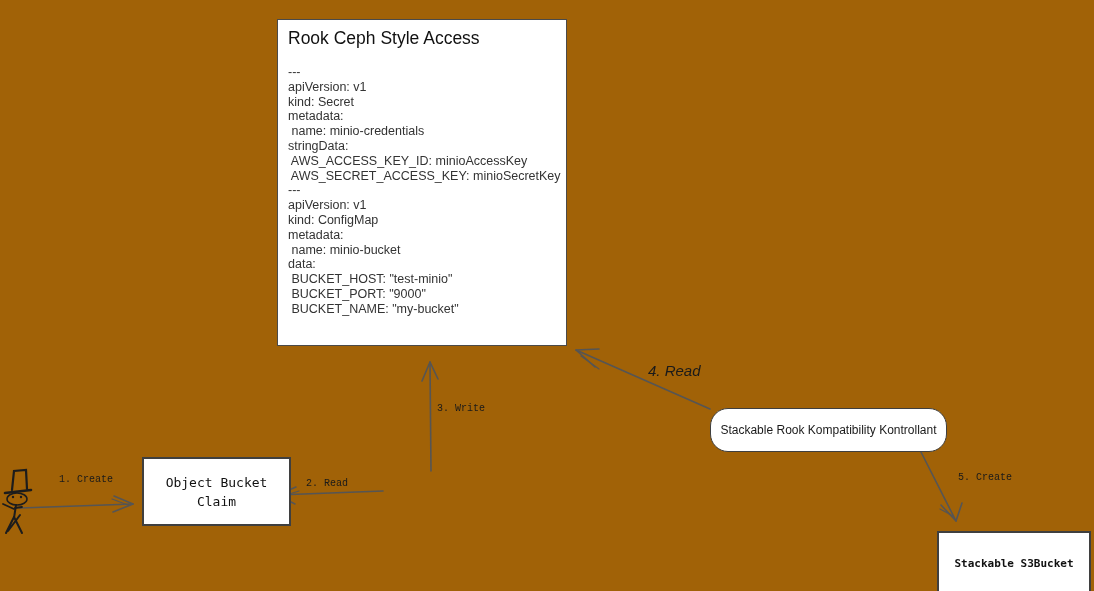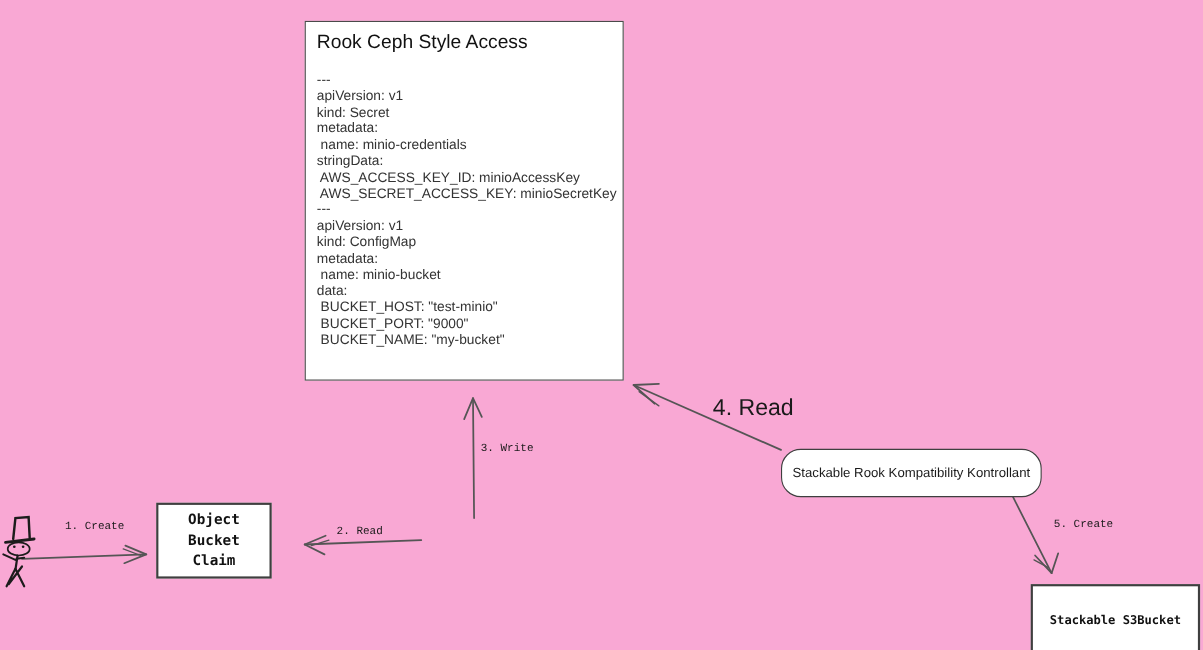--- a/index.html
+++ b/index.html
@@ -1,19 +1,19 @@
 <!DOCTYPE html>
 <html><head>
 <meta charset="utf-8">
 <style>
   html,body{margin:0;padding:0;background:#ffffff;}
   .canvas{
     position:relative;
     width:1094px;height:591px;
-    background:#f9a8d4;
+    background:#a16207;
     overflow:hidden;
     font-family:"Liberation Sans",sans-serif;
   }
   .edges-layer{position:absolute;left:0;top:0;width:1094px;height:591px;}
   .box{
     position:absolute;
     background:#ffffff;
     border:2px solid #3f3f3f;
     box-sizing:border-box;
     color:#111111;
@@ -31,31 +31,31 @@
   }
   .yaml{
     margin:17px 0 0 10px;
     font-family:"Liberation Sans",sans-serif;
     font-size:12.5px;
     line-height:14.8px;
     color:#333333;
     white-space:pre;
   }
   
-  .obc-box{left:142px;top:457px;width:105px;height:69px;font-size:13px;font-weight:bold;line-height:19px;white-space:pre-line;}
+  .obc-box{left:142px;top:457px;width:149px;height:69px;font-size:13px;font-weight:normal;line-height:19px;white-space:pre-line;}
   .operator-box{left:383px;top:475px;width:157px;height:67px;font-size:13px;font-weight:bold;}
   .kontrollant-box{left:710px;top:408px;width:237px;height:44px;border-width:1.5px;font-size:12px;color:#1a1a1a;border-radius:18px;}
   .s3-box{left:937px;top:531px;width:154px;height:65px;font-size:11px;font-weight:bold;}
   
   .edge-label{position:absolute;color:#1a1a1a;white-space:nowrap;}
   .edge-label.m{font-family:Liberation Mono, monospace;font-size:10px;line-height:12px;}
   .lbl-1{left:59px;top:474px;}
   .lbl-2{left:306px;top:478px;}
   .lbl-3{left:437px;top:403px;}
-  .lbl-4{left:648px;top:363px;font-size:21px;line-height:15px;}
+  .lbl-4{left:648px;top:363px;font-size:15px;line-height:15px;font-style:italic;}
   .lbl-5{left:958px;top:472px;}
 </style>
 </head>
 <body>
 
 <div class="canvas">
 
   <svg class="edges-layer" viewBox="0 0 1094 591" xmlns="http://www.w3.org/2000/svg">
 
     <g stroke="#555555" stroke-width="1.6" fill="none" stroke-linecap="round">

